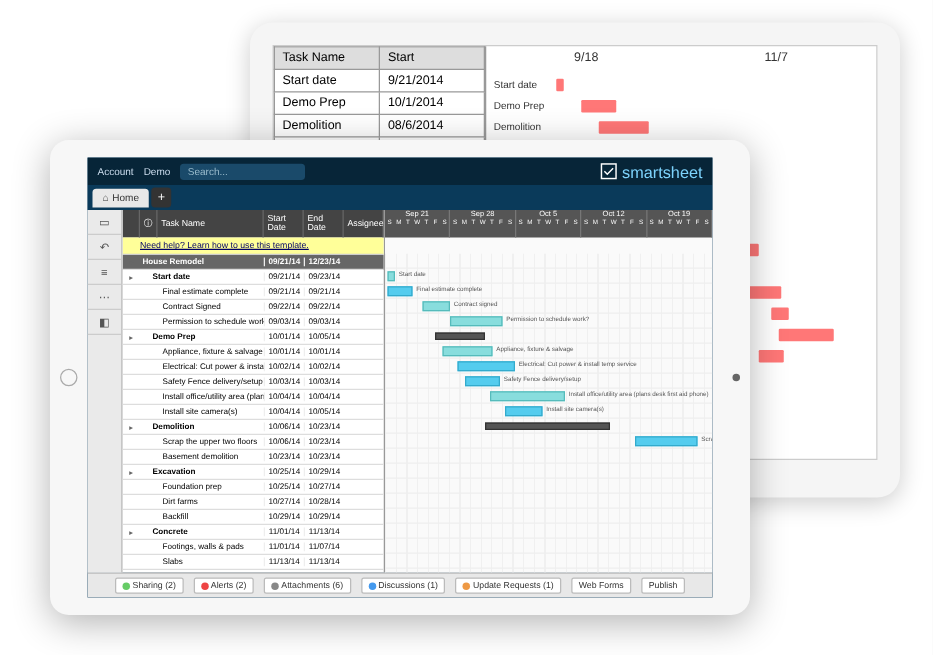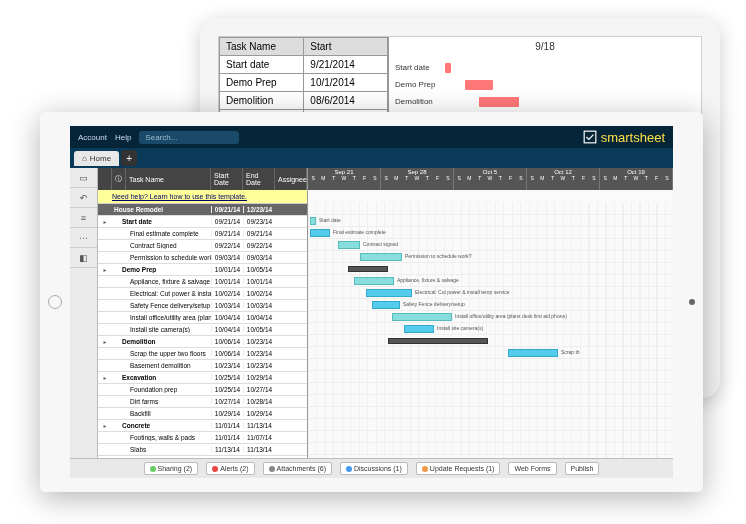--- a/index.html
+++ b/index.html
@@ -13,27 +13,27 @@
 .back-table th{background:#ddd;font-weight:normal}
 .back-table table{width:100%;border-collapse:collapse}
 .back-gantt{flex:1;position:relative;padding:4px}
 .back-dates{display:flex;height:18px;font-size:10px;color:#333}
 .back-dates div{flex:1;text-align:center}
 .back-rows{position:relative}
 .back-row{height:17px;display:flex;align-items:center;font-size:8px;color:#333;position:relative}
 .back-label{width:50px;flex:0 0 50px;padding-left:2px;white-space:nowrap;overflow:hidden}
 .back-bar{position:absolute;height:10px;background:#f77;border-radius:1px}
 
-.front-tablet{position:absolute;top:112px;left:40px;width:663px;height:380px;background:#f7f7f7;border-radius:5px;box-shadow:0 6px 30px rgba(0,0,0,.3)}
+.front-tablet{position:absolute;top:112px;left:40px;width:560px;height:380px;background:#f7f7f7;border-radius:15px;box-shadow:0 6px 30px rgba(0,0,0,.3)}
 .front-screen{position:absolute;top:14px;left:30px;right:30px;bottom:14px;background:#0a3a5a;overflow:hidden}
 .front-home-l{position:absolute;top:50%;left:8px;transform:translateY(-50%);width:14px;height:14px;border:1.5px solid #aaa;border-radius:50%}
 .front-home-r{position:absolute;top:50%;right:8px;transform:translateY(-50%);width:6px;height:6px;background:#666;border-radius:50%}
 
 .topbar{height:22px;background:#072538;display:flex;align-items:center;padding:0 8px;gap:8px;color:#cde;font-size:8px}
-.topbar .brand{margin-left:auto;display:flex;align-items:center;gap:4px;color:#fde047;font-size:13px}
+.topbar .brand{margin-left:auto;display:flex;align-items:center;gap:4px;color:#7dd3fc;font-size:13px}
 .topbar .brand svg{width:14px;height:14px}
 .search-box{background:#1a4a6a;border-radius:3px;padding:2px 6px;width:100px;color:#9bc;font-size:8px}
 
 .tabstrip{height:20px;background:#0a3a5a;display:flex;align-items:center;padding-left:4px;gap:2px}
 .tab{background:#fff;color:#333;font-size:8px;padding:3px 8px;border-radius:3px 3px 0 0;display:flex;align-items:center;gap:3px}
 .tab.home{background:#e8e8e8}
 .tab-add{width:16px;height:16px;background:#333;color:#fff;display:flex;align-items:center;justify-content:center;border-radius:3px;font-size:10px}
 
 .workspace{display:flex;height:calc(100% - 62px);background:#fff}
 .sidebar{width:28px;background:#eaeaea;border-right:1px solid #bbb;display:flex;flex-direction:column}
@@ -109,20 +109,21 @@
               <tr>
                 <td>Concrete</td>
                 <td>11/1/2014</td>
               </tr>
             </tbody>
         </table>
       </div>
       <div class="back-gantt">
         <div class="back-dates">
           <div>9/18</div>
+          <div>11/7</div>
         </div>
         <div class="back-rows" id="back-bars">
             <div class="back-row">
               <div class="back-label">Start date</div>
               <div class="back-bar" style="left:52px;width:6px"></div>
             </div>
             <div class="back-row">
               <div class="back-label">Demo Prep</div>
               <div class="back-bar" style="left:72px;width:28px"></div>
             </div>
@@ -153,21 +154,21 @@
   <div class="back-home"></div>
 </div>
 
 <div class="front-tablet">
   <div class="front-home-l"></div>
   <div class="front-home-r"></div>
   <div class="front-screen">
 
     <div class="topbar">
       <span>Account</span>
-      <span>Help</span>
+      <span>Demo</span>
       <div class="search-box"><span>Search...</span></div>
       <div class="brand">
         <svg viewBox="0 0 24 24">
             <rect x="2" y="2" width="20" height="20" fill="none" stroke="#fff" stroke-width="2"></rect>
             <path d="M6 12l4 4 8-8" fill="none" stroke="#fff" stroke-width="2"></path>
           </svg>
         <span>smartsheet</span>
       </div>
     </div>
 

